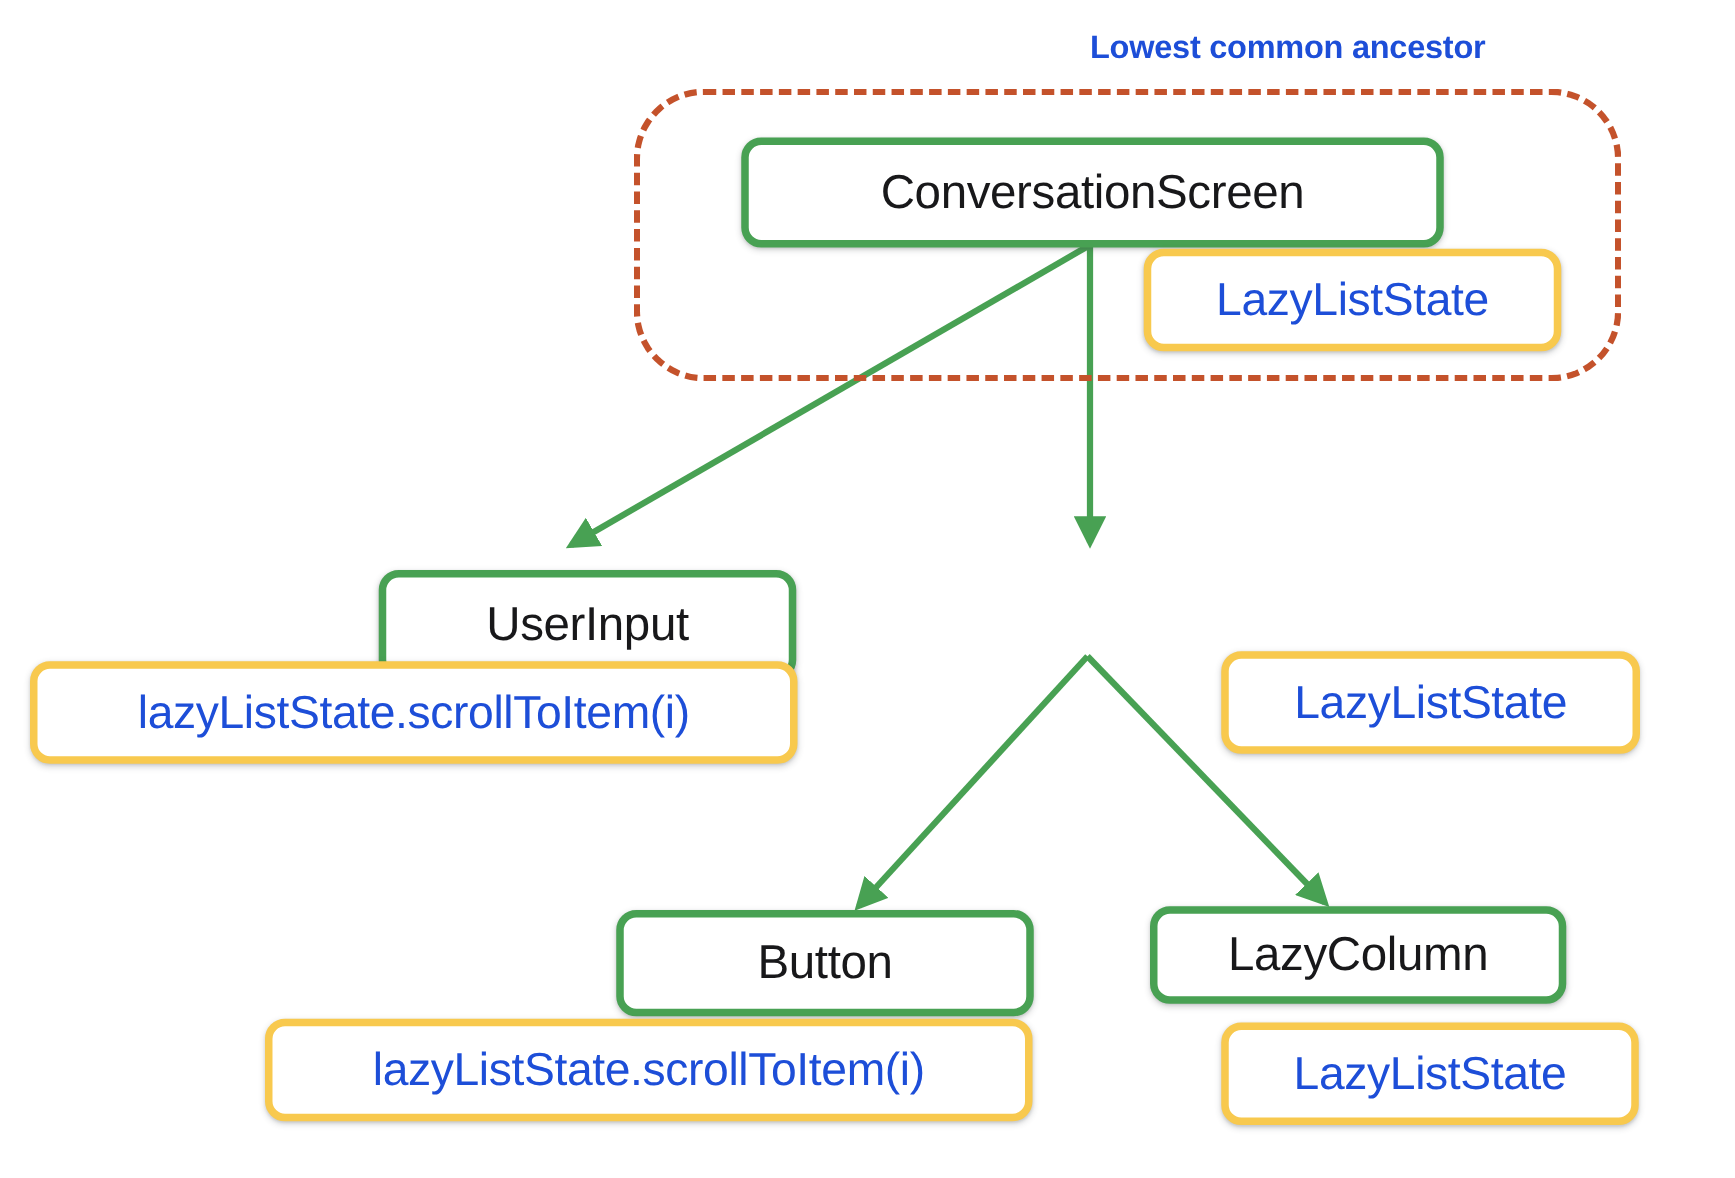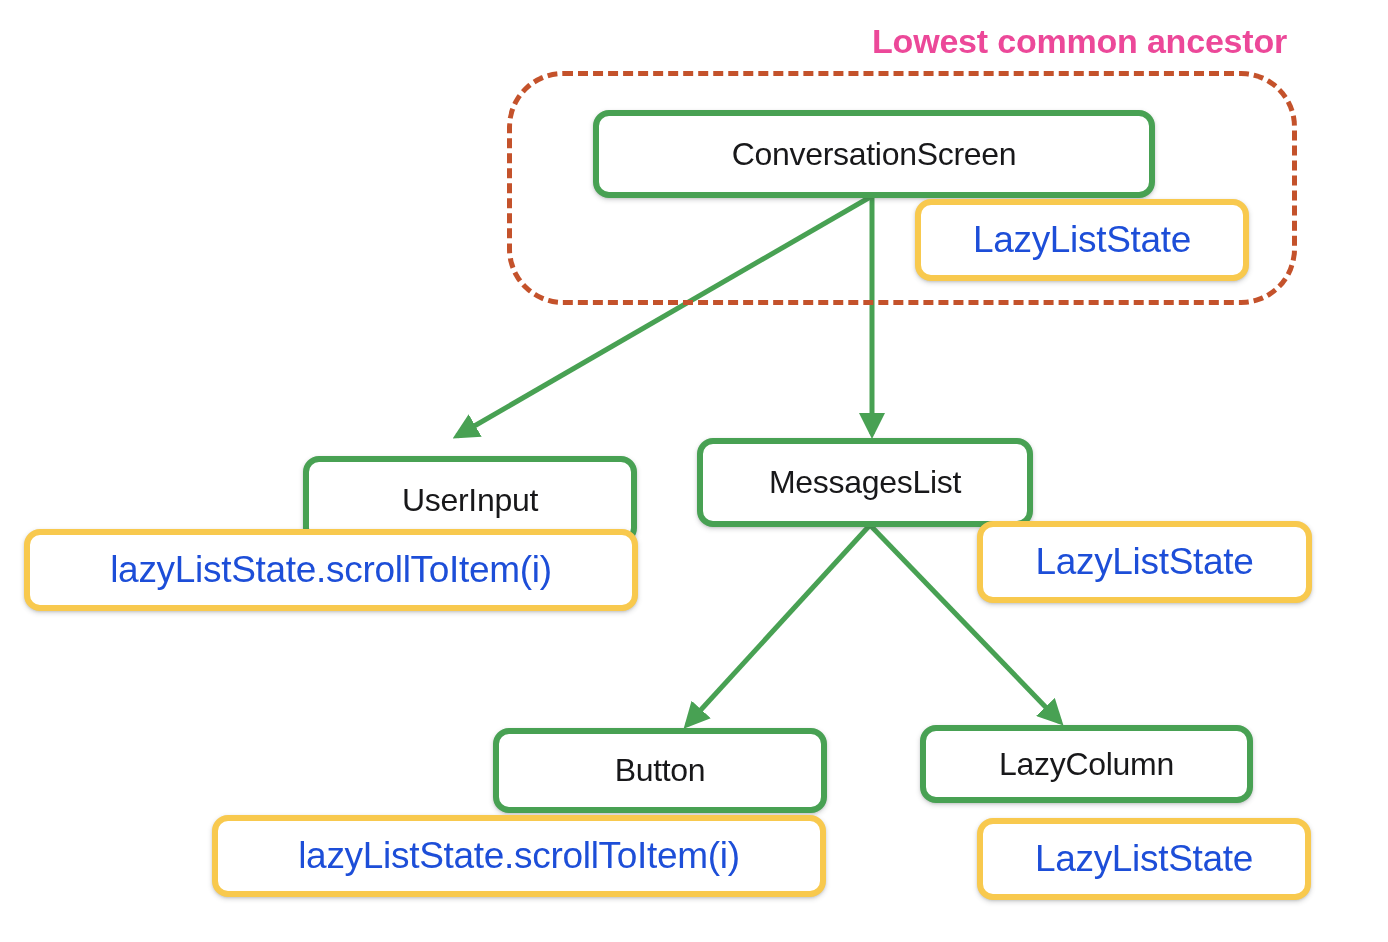--- a/index.html
+++ b/index.html
@@ -36,43 +36,43 @@
     position: absolute;
     z-index: 2;
     border: 5px dashed #C4522B;
     border-radius: 56px;
     box-sizing: border-box;
     background: transparent;
   }
   .lca-label {
     position: absolute;
     z-index: 6;
-    font-size: 34px;
+    font-size: 26px;
     font-weight: bold;
-    color: #ec4899;
+    color: #1d4ed8;
     letter-spacing: -0.2px;
     white-space: nowrap;
   }
 
   
   .node {
     position: absolute;
     box-sizing: border-box;
     display: flex;
     align-items: center;
     justify-content: center;
     background: #ffffff;
     border-radius: 16px;
     white-space: nowrap;
     box-shadow: 0 2px 5px rgba(60,64,67,0.22), 0 1px 2px rgba(60,64,67,0.12);
   }
   .node-composable {
     border: 6px solid #48A153;
     color: #18181a;
-    font-size: 32px;
+    font-size: 38px;
     letter-spacing: -0.3px;
     align-items: center;
   }
   .node-state {
     border: 6px solid #F8C94E;
     color: #1d4ed8;
     font-size: 37px;
     letter-spacing: -0.3px;
   }
 </style>
@@ -107,23 +107,20 @@
   </div>
 
   <div class="node node-composable" style="left:303px; top:456px; width:334px; height:88px; z-index:4;">
     <span>UserInput</span>
   </div>
 
   <div class="node node-state" style="left:24px; top:529px; width:614px; height:82px; z-index:5;">
     <span>lazyListState.scrollToItem(i)</span>
   </div>
 
-  <div class="node node-composable" style="left:697px; top:438px; width:336px; height:89px; z-index:4;">
-    <span>MessagesList</span>
-  </div>
 
   <div class="node node-state" style="left:977px; top:521px; width:335px; height:82px; z-index:5;">
     <span>LazyListState</span>
   </div>
 
   <div class="node node-composable" style="left:493px; top:728px; width:334px; height:85px; z-index:4;">
     <span>Button</span>
   </div>
 
   <div class="node node-state" style="left:212px; top:815px; width:614px; height:82px; z-index:5;">

